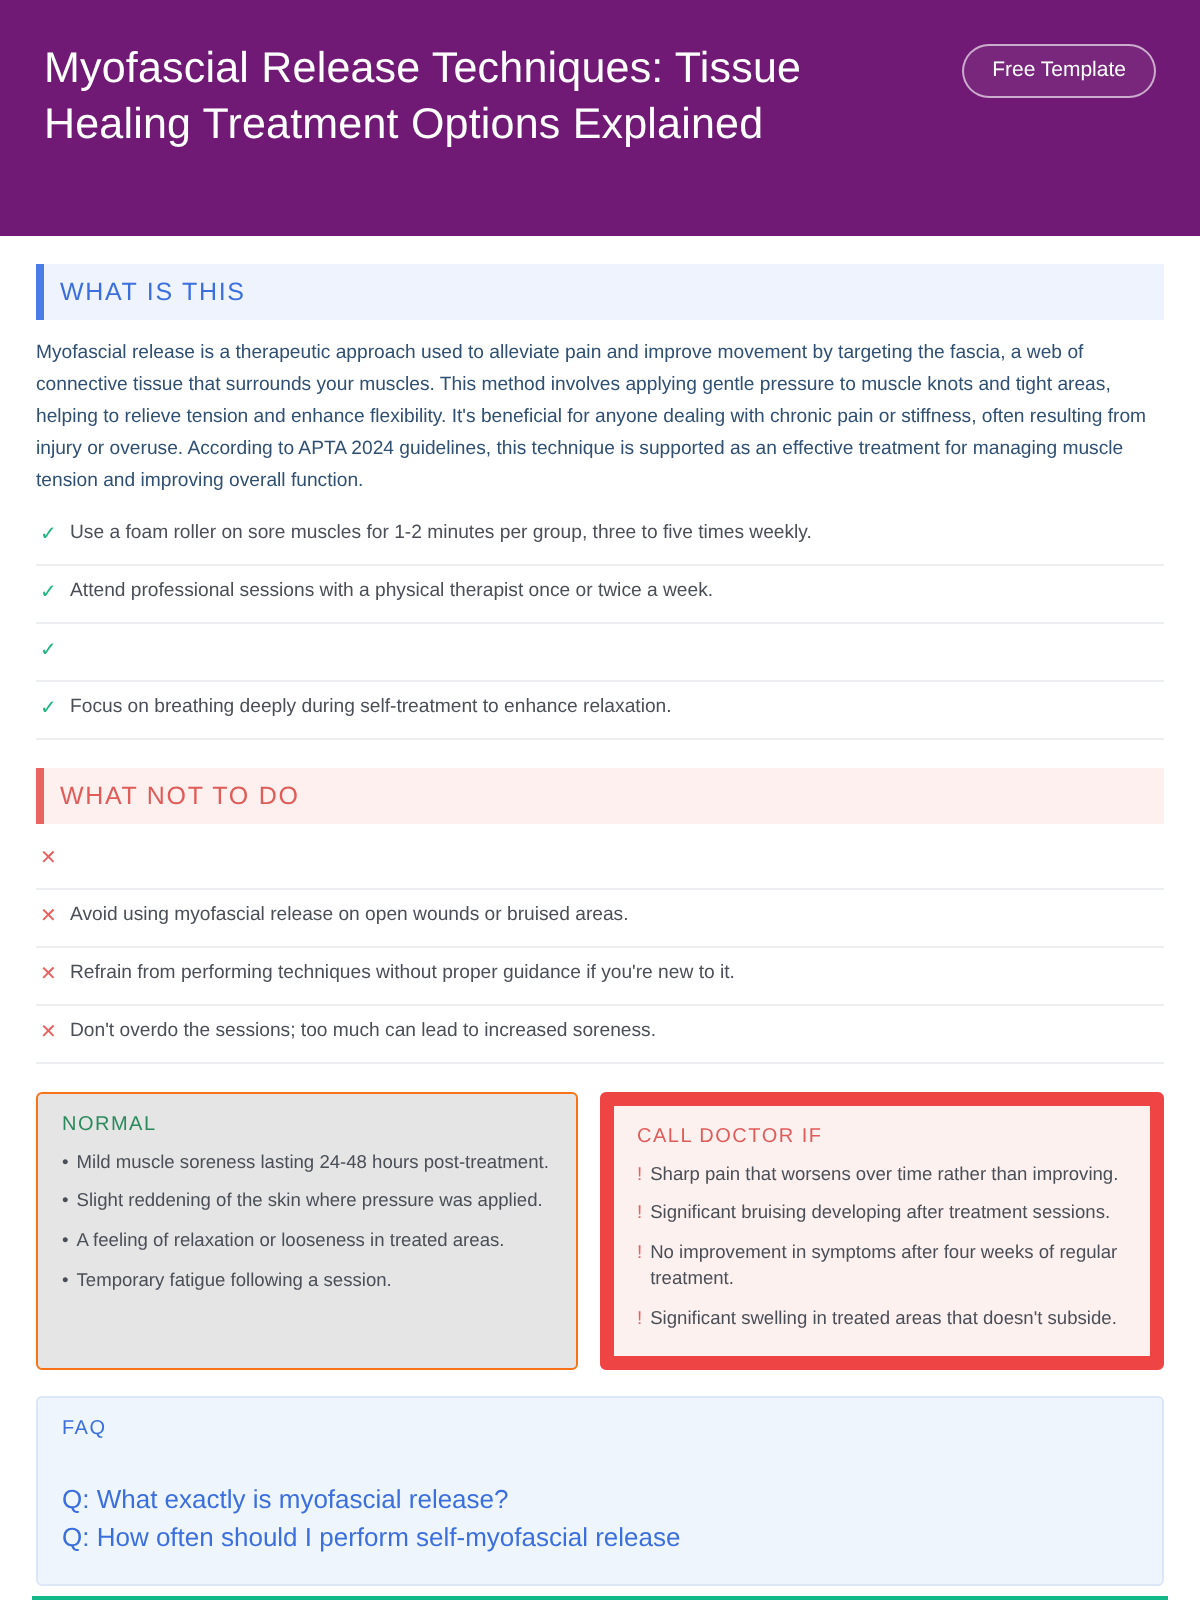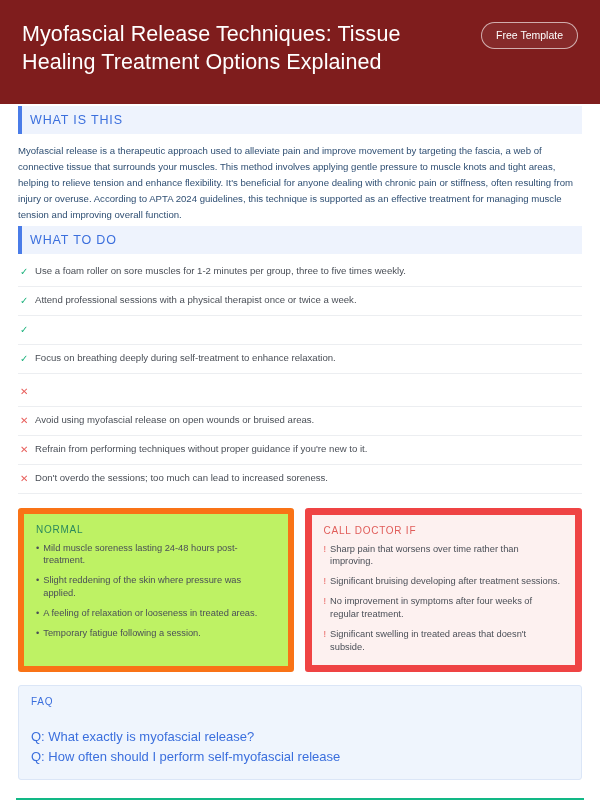--- a/index.html
+++ b/index.html
@@ -17,22 +17,22 @@
     width: 600px;
     height: 800px;
     background: #ffffff;
     overflow: hidden;
     display: flex;
     flex-direction: column;
   }
 
   
   .header {
-    background: #7f1d1d;
-    height: 104px;
+    background: #701a75;
+    height: 118px;
     padding: 18px 22px 0 22px;
     display: flex;
     align-items: flex-start;
     justify-content: space-between;
     flex: none;
   }
   .header-title {
     color: #ffffff;
     font-size: 21.5px;
     line-height: 1.32;
@@ -55,21 +55,21 @@
   
   .content {
     padding: 0 18px;
     flex: 1 1 auto;
   }
 
   
   .sec-head {
     display: flex;
     align-items: center;
-    margin-top: 2px;
+    margin-top: 14px;
     height: 28px;
     padding-left: 12px;
     position: relative;
     font-size: 12.5px;
     letter-spacing: 0.85px;
   }
   .sec-head::before {
     content: "";
     position: absolute;
     left: 0; top: 0; bottom: 0;
@@ -115,21 +115,21 @@
     display: flex;
     gap: 11px;
     margin-top: 14px;
   }
   .box {
     flex: 1 1 0;
     border-radius: 3px;
     padding: 10px 12px 12px 12px;
     min-height: 110px;
   }
-  .box.normal { background: #bef264; border: 6px solid #f97316; }
+  .box.normal { background: #e5e5e5; border: 1px solid #f97316; }
   .box.doctor { background: #fdf1f0; border: 7px solid #ef4444; }
   .box-title {
     font-size: 10px;
     letter-spacing: 0.75px;
     margin-bottom: 7px;
   }
   .box.normal .box-title { color: #2b8a5c; }
   .box.doctor .box-title { color: #e05c59; }
   .box-row {
     display: flex;
@@ -187,41 +187,41 @@
     <div class="badge">Free Template</div>
   </div>
 
   <div class="content">
 
     <div class="sec-head blue">
       <span>WHAT IS THIS</span>
     </div>
     <div class="para">Myofascial release is a therapeutic approach used to alleviate pain and improve movement by targeting the fascia, a web of connective tissue that surrounds your muscles. This method involves applying gentle pressure to muscle knots and tight areas, helping to relieve tension and enhance flexibility. It's beneficial for anyone dealing with chronic pain or stiffness, often resulting from injury or overuse. According to APTA 2024 guidelines, this technique is supported as an effective treatment for managing muscle tension and improving overall function.</div>
 
-    <div class="sec-head blue">
-      <span>WHAT TO DO</span>
-    </div>
     <div class="list">
       <div class="list-row">
         <span class="mark ok">✓</span>
         <span>Use a foam roller on sore muscles for 1-2 minutes per group, three to five times weekly.</span>
       </div>
       <div class="list-row">
         <span class="mark ok">✓</span>
         <span>Attend professional sessions with a physical therapist once or twice a week.</span>
       </div>
       <div class="list-row">
         <span class="mark ok">✓</span>
       </div>
       <div class="list-row">
         <span class="mark ok">✓</span>
         <span>Focus on breathing deeply during self-treatment to enhance relaxation.</span>
       </div>
     </div>
 
+    <div class="sec-head red">
+      <span>WHAT NOT TO DO</span>
+    </div>
     <div class="list">
       <div class="list-row">
         <span class="mark no">✕</span>
       </div>
       <div class="list-row">
         <span class="mark no">✕</span>
         <span>Avoid using myofascial release on open wounds or bruised areas.</span>
       </div>
       <div class="list-row">
         <span class="mark no">✕</span>

